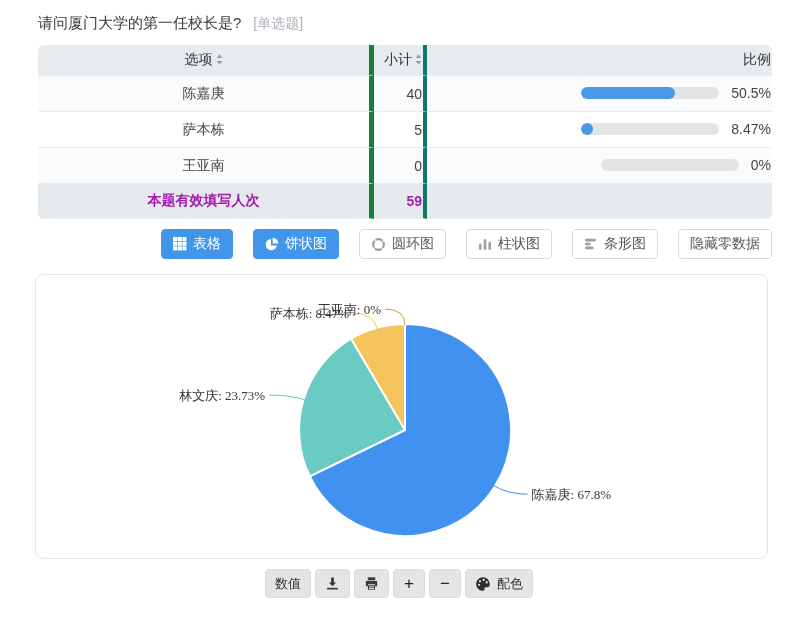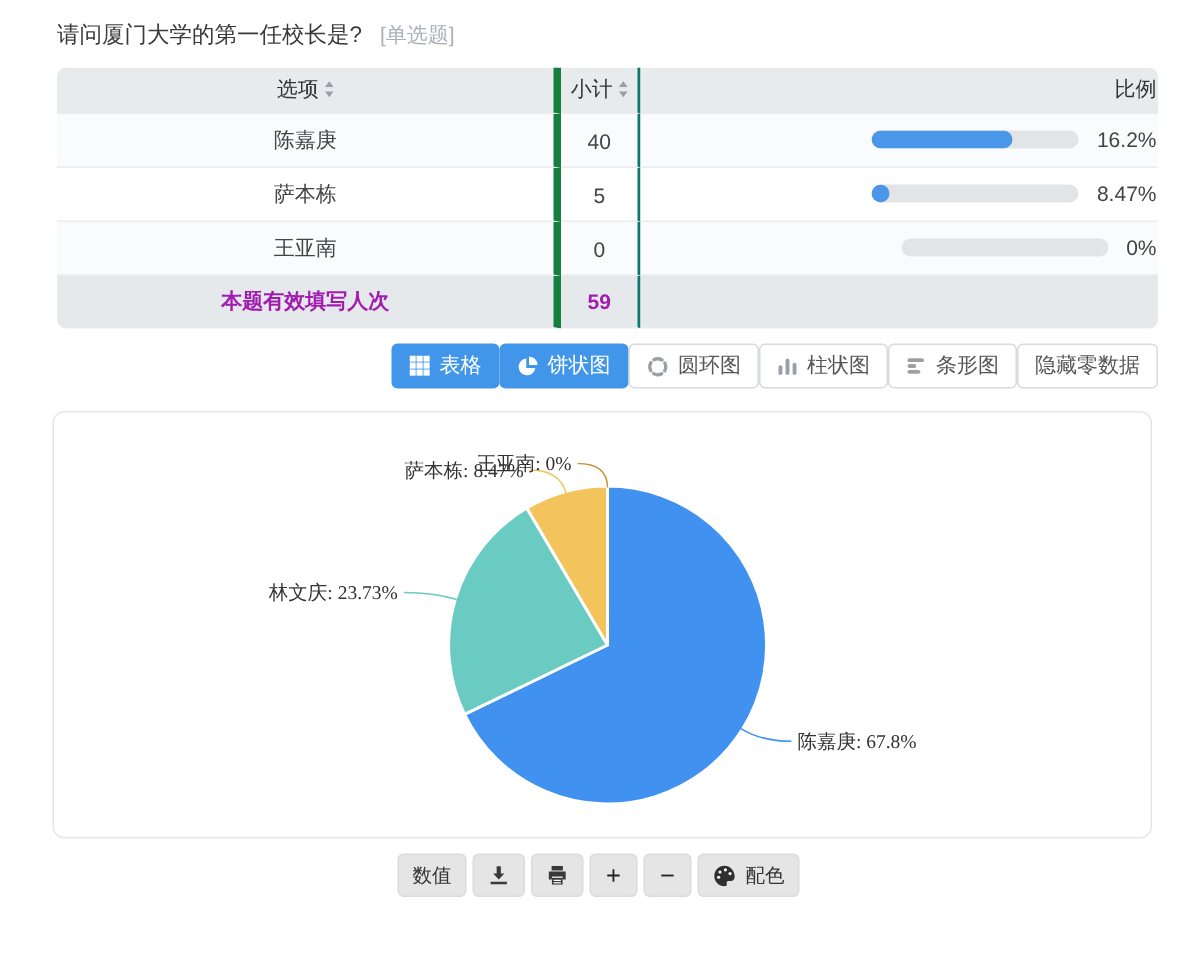--- a/index.html
+++ b/index.html
@@ -9,34 +9,34 @@
     font-family:"Liberation Sans","DejaVu Sans",sans-serif; color:#333;
   }
   .title-row { padding:14px 0 0 38px; font-size:15px; }
   .q-title { color:#3a3a3a; }
   .q-tag { color:#a9b0b7; margin-left:12px; font-size:14px; }
 
   .table-wrap { margin:12px 0 0 38px; width:734px; border-radius:6px; overflow:hidden; }
   table.stats { width:100%; border-collapse:separate; border-spacing:0; font-size:14px; color:#444; }
   th, td { border-bottom:1px solid #e9ebed; }
   .col-option { width:336px; text-align:center; border-right:5px solid #15803d; }
-  .col-subtotal { width:53px; text-align:center; border-right:2px solid #0f766e;margin-left:24px; }
+  .col-subtotal { width:53px; text-align:right; border-right:4px solid #0f766e;margin-left:24px; }
   .col-ratio { text-align:right; padding-left:7px; }
   thead th { background:#e8ebee; height:31px; font-weight:400; color:#333; }
   thead th.col-ratio { padding-left:8px; }
   tbody td { height:36px; background:#fff; }
   tbody tr:nth-child(odd) td { background:#fafbfc; }
   tfoot td { background:#e6e9ec; height:35px; font-weight:700; color:#a21caf; }
   .sort-ic { display:inline-block; vertical-align:-1px; margin-left:3px; cursor:pointer; }
   .ratio-flex { display:inline-flex; align-items:center; }
   .track { display:inline-block; width:138px; height:12px; background:#e3e4e6; border-radius:6px; overflow:hidden; }
   .fill { display:block; height:12px; background:#4a97ea; border-radius:6px; }
   .pct { margin-left:12px; color:#444; }
 
-  .chart-toolbar { margin:10px 26px 0 0; display:flex; justify-content:flex-end; gap:0; }
+  .chart-toolbar { margin:10px 26px 0 0; display:flex; justify-content:flex-end; gap:20px; }
   .ct-btn { height:30px; padding:0 11px; display:inline-flex; align-items:center; gap:6px;
     background:#fff; border:1px solid #d8dadd; border-radius:4px; font-size:14px; color:#555;
     cursor:pointer; white-space:nowrap; font-family:inherit; }
   .ct-btn.active { background:#4296ea; border-color:#4296ea; color:#fff; }
   .ct-icon { display:inline-flex; align-items:center; }
 
   .chart-panel { margin:15px 0 0 35px; width:733px; height:285px;
     border:1px solid #e4e6e8; border-radius:8px; position:relative; background:#fff; }
   .chart-panel svg.pie { position:absolute; left:0; top:0; }
   .pie-label { font-family:"Liberation Serif","DejaVu Serif",serif; font-size:13px; fill:#333; }
@@ -76,21 +76,21 @@
       </tr>
     </thead>
     <tbody id="table-body">
         <tr>
           <td class="col-option">陈嘉庚</td>
           <td class="col-subtotal">40</td>
           <td class="col-ratio"><span class="ratio-flex">
               <span class="track">
                 <span class="fill" style="width:67.8%"></span>
               </span>
-              <span class="pct">16.2%</span>
+              <span class="pct">50.5%</span>
             </span></td>
         </tr>
         <tr>
           <td class="col-option">萨本栋</td>
           <td class="col-subtotal">5</td>
           <td class="col-ratio"><span class="ratio-flex">
               <span class="track">
                 <span class="fill" style="width:8.47%"></span>
               </span>
               <span class="pct">8.47%</span>

